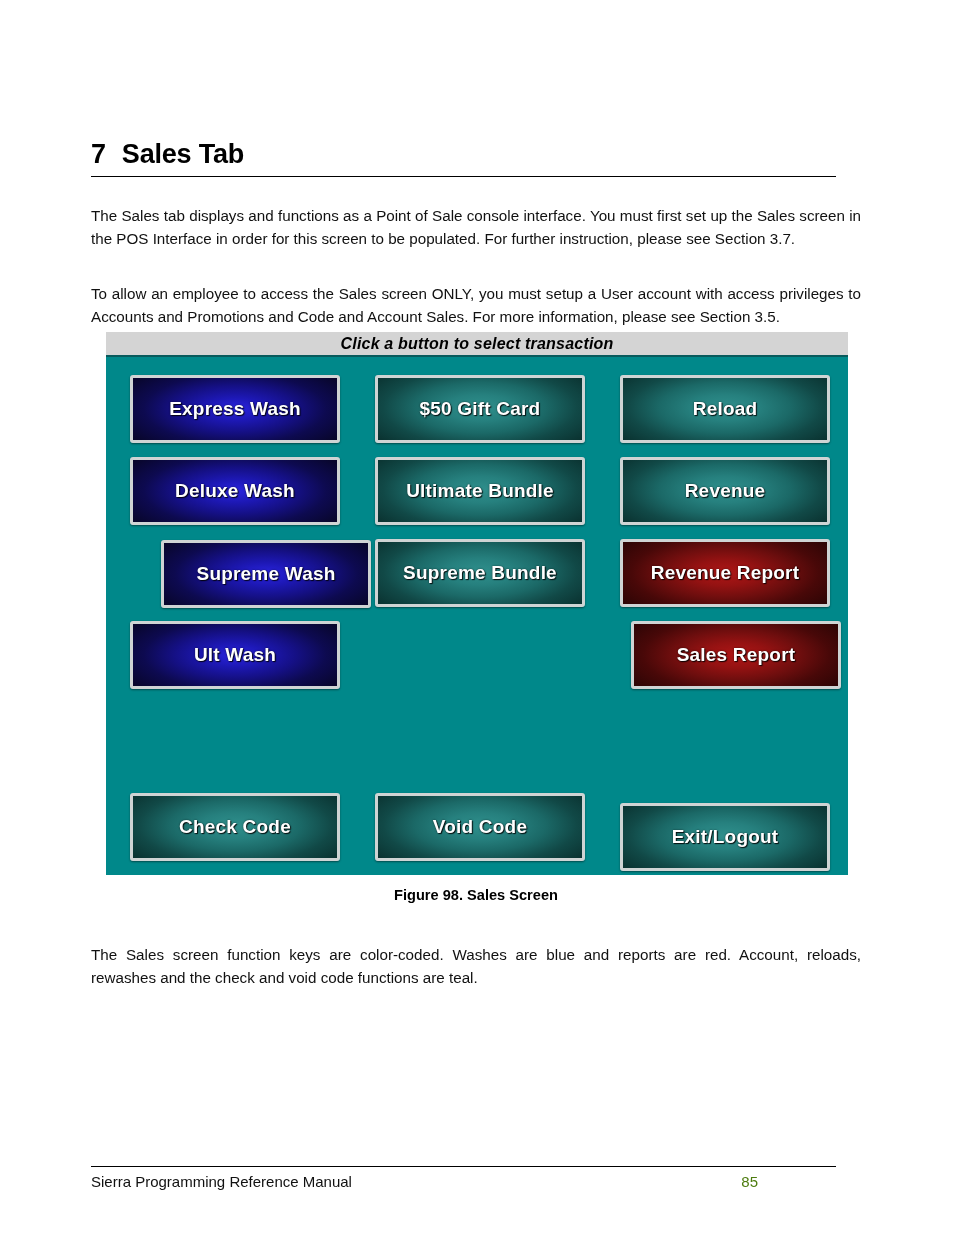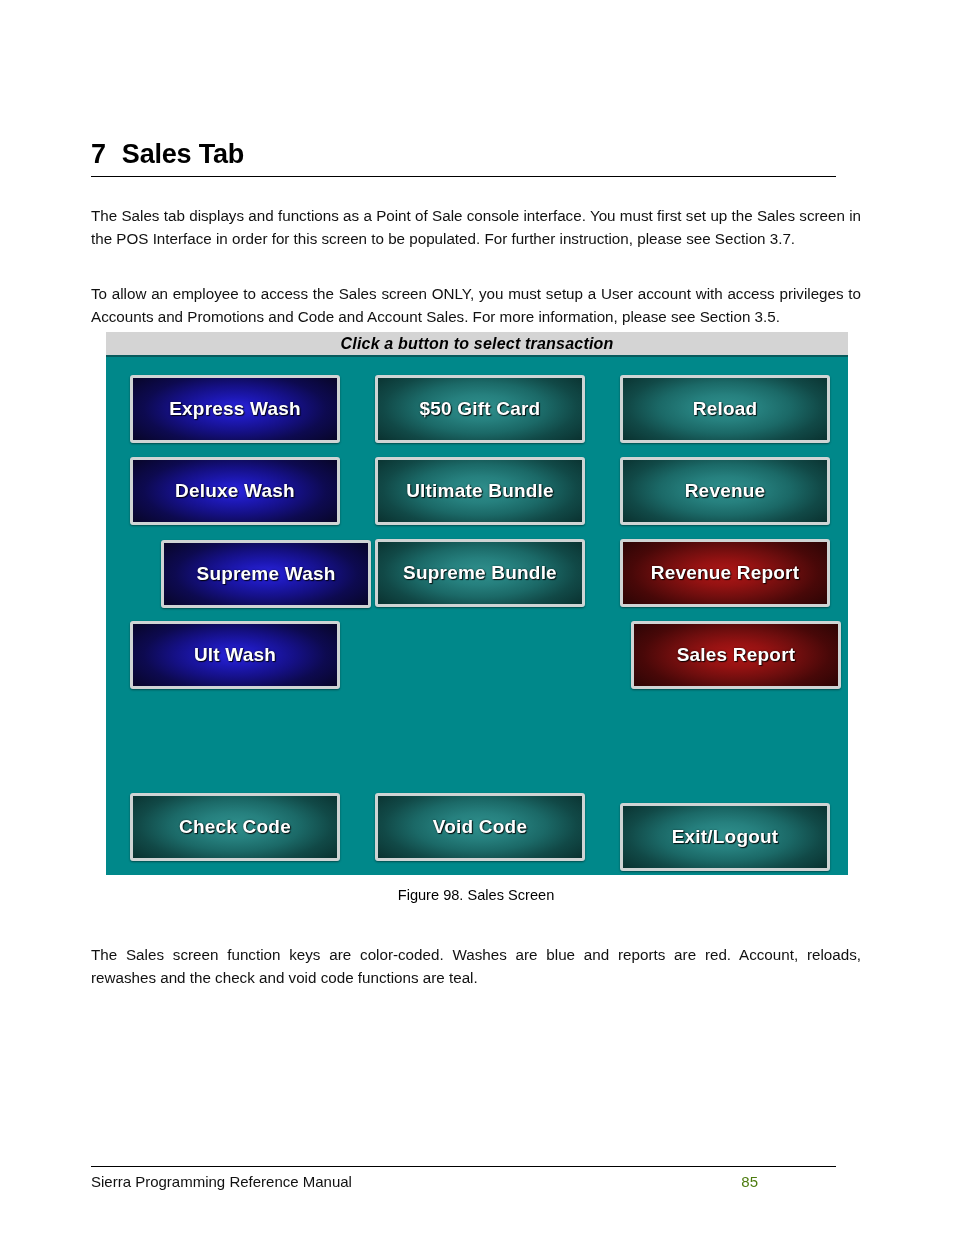--- a/index.html
+++ b/index.html
@@ -152,21 +152,21 @@
   }
 
   
   .fig-caption {
     position: absolute;
     left: 91px;
     top: 887px;
     width: 770px;
     text-align: center;
     font-size: 14.6px;
-    font-weight: normal;
+    font-weight: bold;
     color: #000;
   }
 
   
   .footer {
     position: absolute;
     left: 91px;
     top: 1166px;
     width: 745px;
   }

